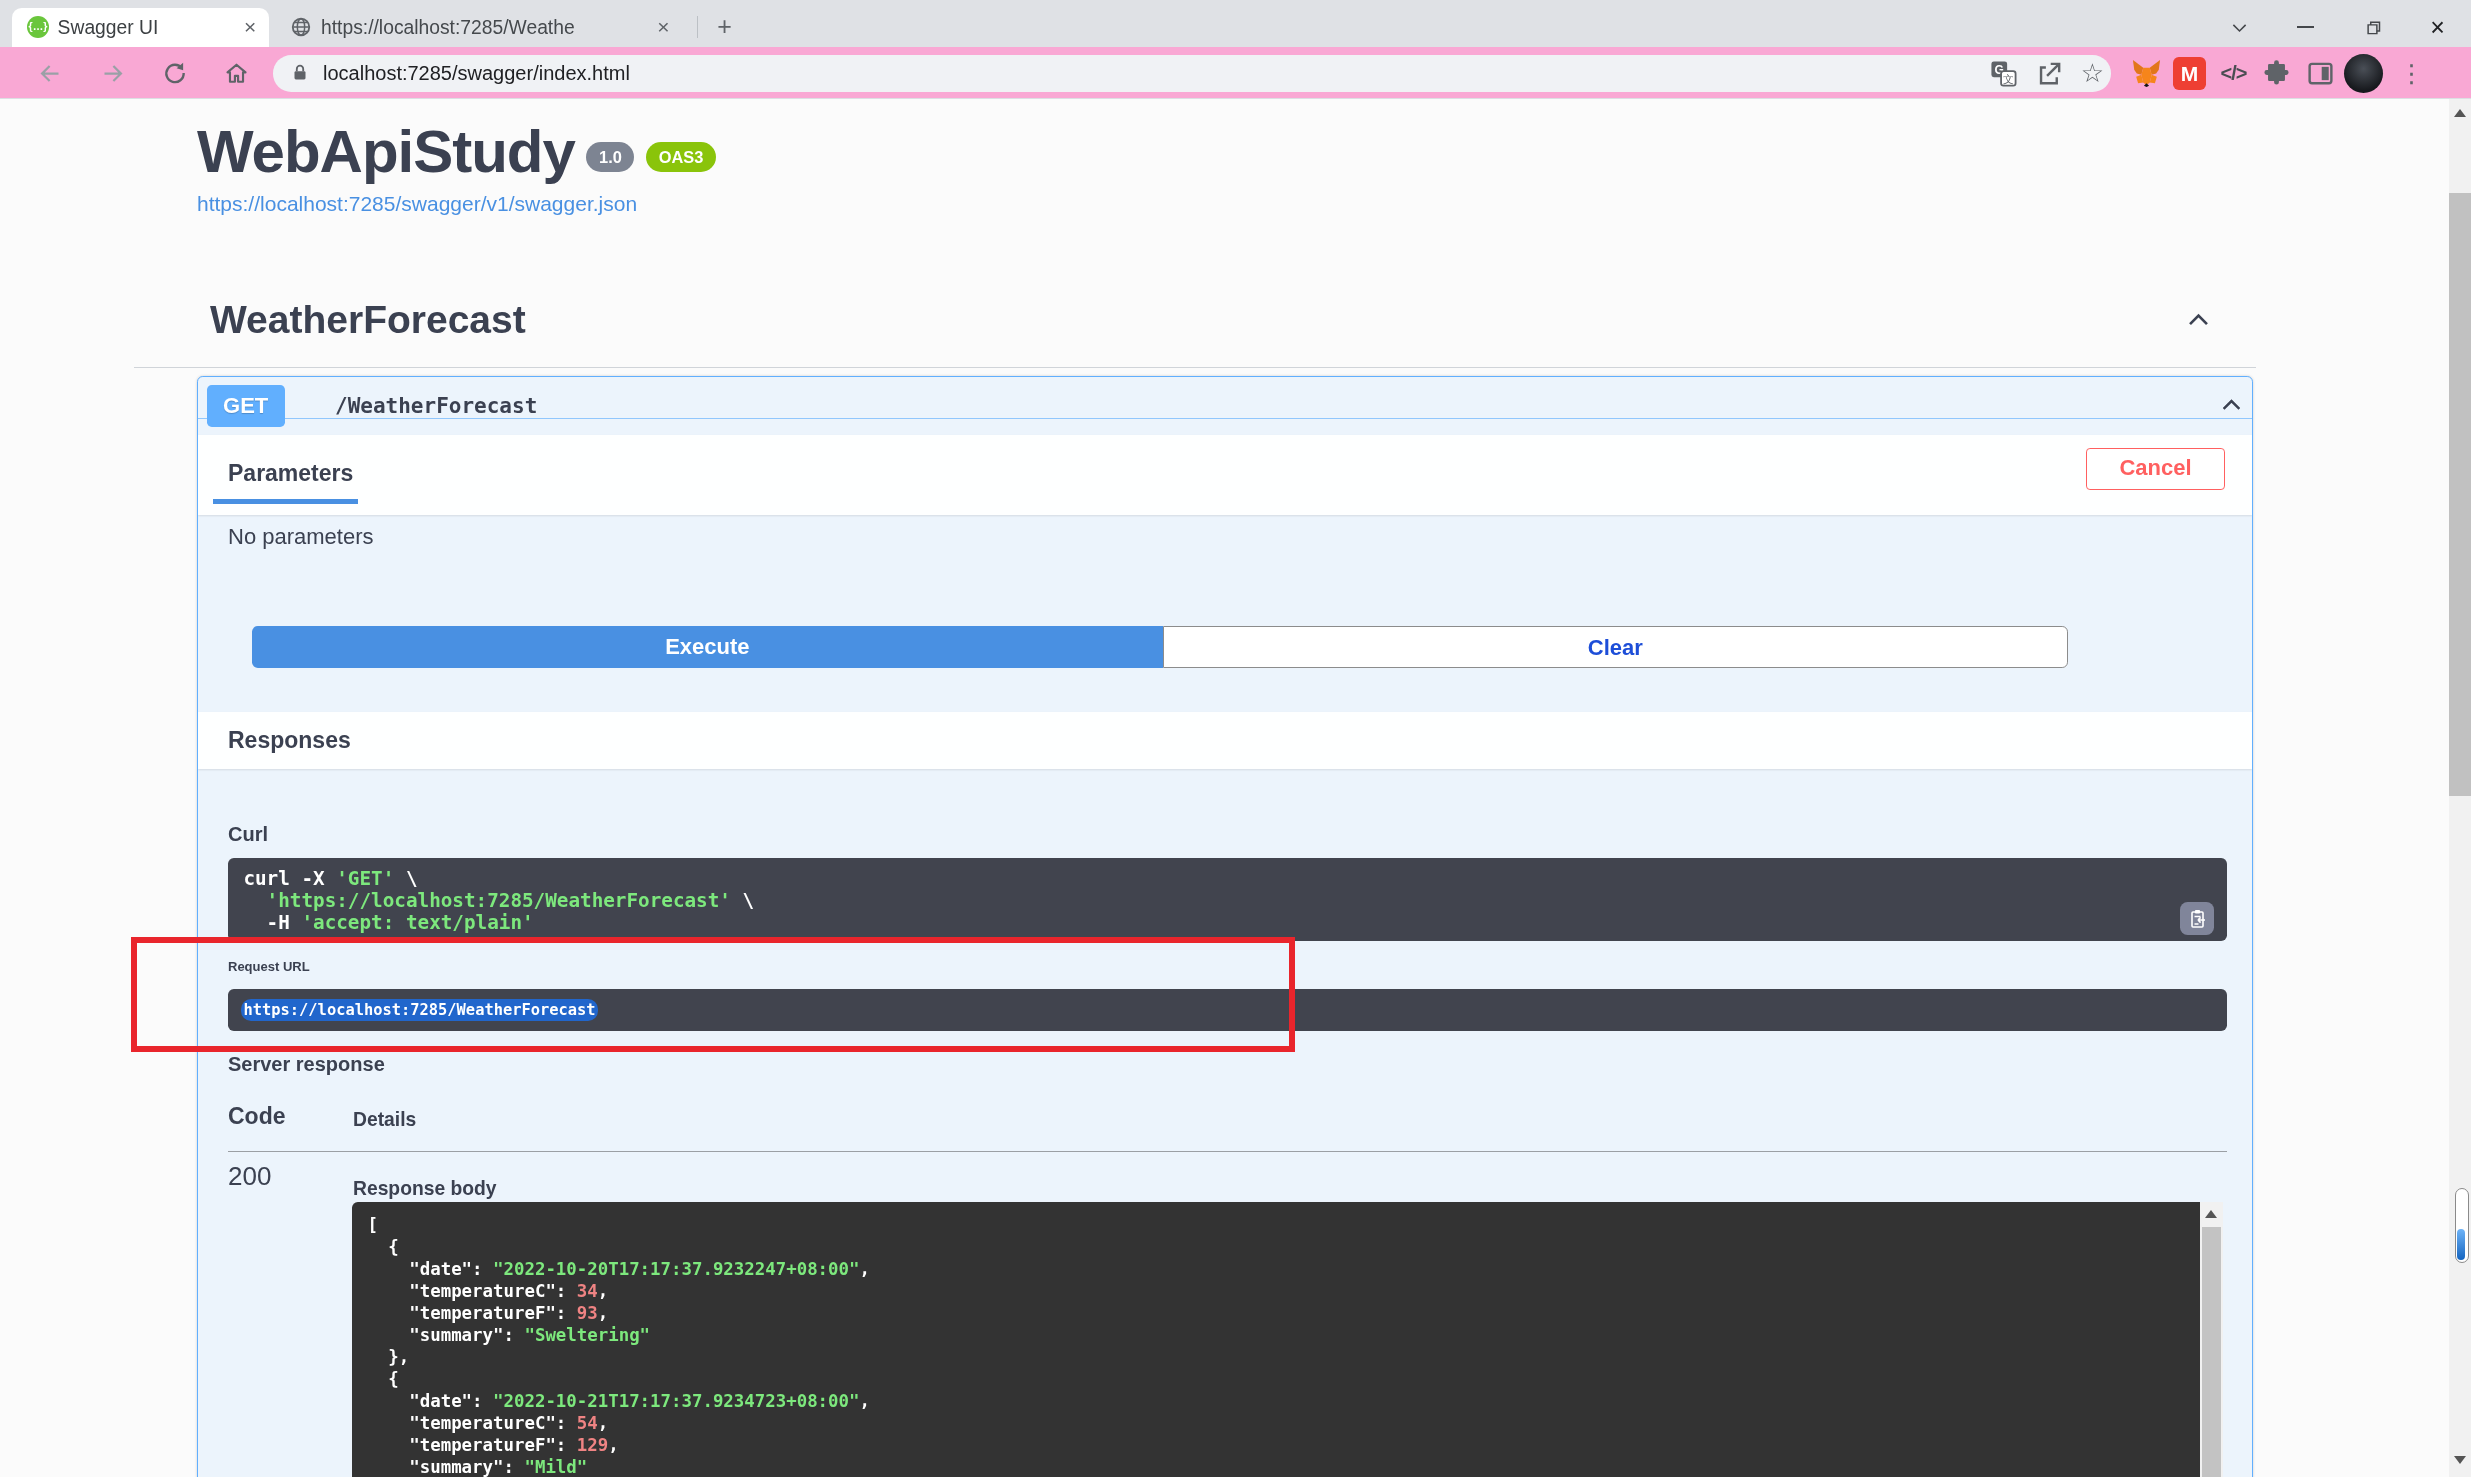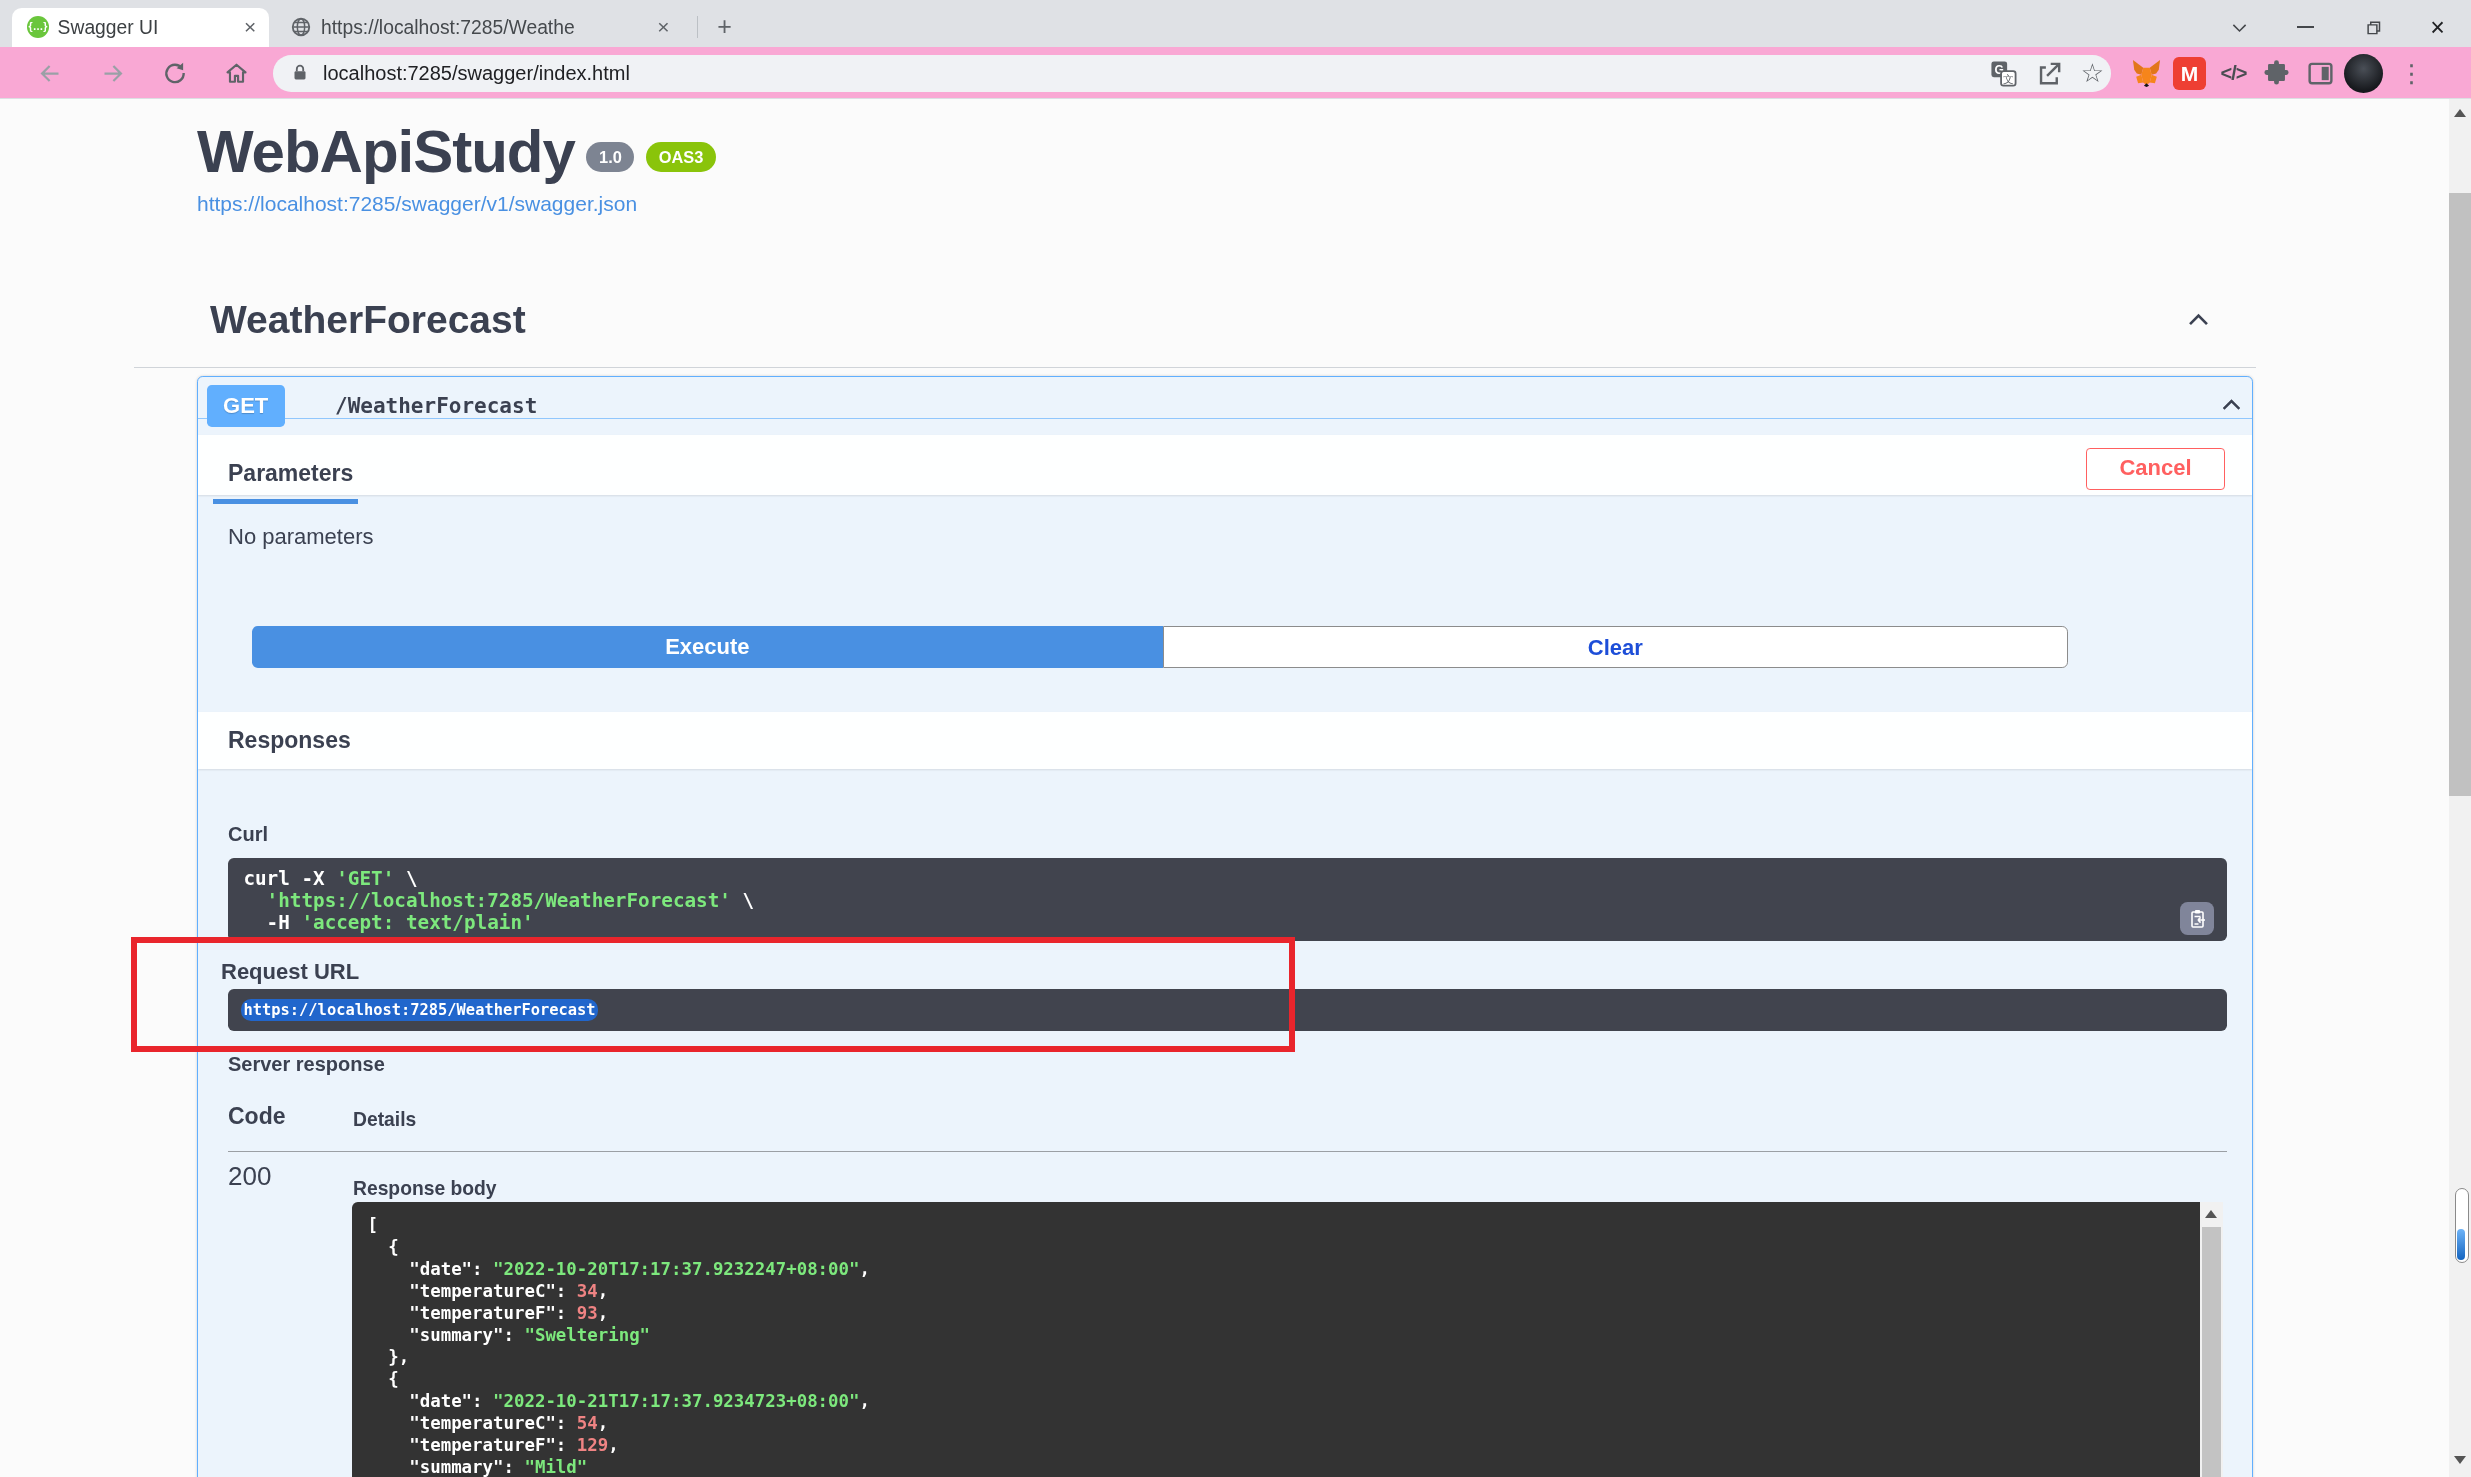--- a/index.html
+++ b/index.html
@@ -225,21 +225,21 @@
       <div class="abs op-summary">
         <div class="abs method-badge">GET</div>
         <div class="abs op-path">/WeatherForecast</div>
         <div class="abs" style="left:2020px;top:15.4px;">
           <svg width="27" height="27" viewBox="0 0 24 24">
               <path d="M5 15l7-7 7 7" fill="none" stroke="#3b4151" stroke-width="2.2"></path>
             </svg>
         </div>
       </div>
 
-      <div class="abs band" style="top:58px;height:60px;">
+      <div class="abs band" style="top:58px;height:80px;">
         <div class="abs params-label">Parameters</div>
         <div class="abs tab-underline"></div>
         <div class="abs cancel-btn">Cancel</div>
       </div>
 
       <div class="abs no-params">No parameters</div>
 
       <div class="abs exec-row">
         <div class="execute-btn">Execute</div>
         <div class="clear-btn">Clear</div>
@@ -259,21 +259,21 @@
         <div class="abs copy-btn">
           <svg width="24" height="24" viewBox="0 0 24 24">
               <rect x="7" y="5" width="11" height="15" rx="1" fill="none" stroke="#fff" stroke-width="1.6"></rect>
               <rect x="10" y="3" width="5" height="3.6" rx="0.8" fill="#fff"></rect>
               <path d="M9.5 9.5h6M9.5 17h4" stroke="#fff" stroke-width="1.3"></path>
               <path d="M20 13h-7m0 0 2.6-2.6M13 13l2.6 2.6" stroke="#fff" stroke-width="1.6" fill="none"></path>
             </svg>
         </div>
       </div>
 
-      <div class="abs small-label" style="left:23px;top:582px;font-size:22px;">Request URL</div>
+      <div class="abs small-label" style="left:30px;top:582px;font-size:13px;">Request URL</div>
       <div class="abs codeblock" style="left:30px;top:612px;width:1999px;height:42px;">
         <div class="abs requrl-text"><span>https://localhost:7285/WeatherForecast</span></div>
       </div>
 
       <div class="abs small-label" style="left:30px;top:676px;font-size:20px;">Server response</div>
       <div class="abs small-label" style="left:30px;top:726px;font-size:23px;">Code</div>
       <div class="abs small-label" style="left:155px;top:732px;font-size:19.3px;">Details</div>
       <div class="abs resp-divider"></div>
 
       <div class="abs" style="left:30px;top:784px;font-size:26px;color:#3b4151;">200</div>

